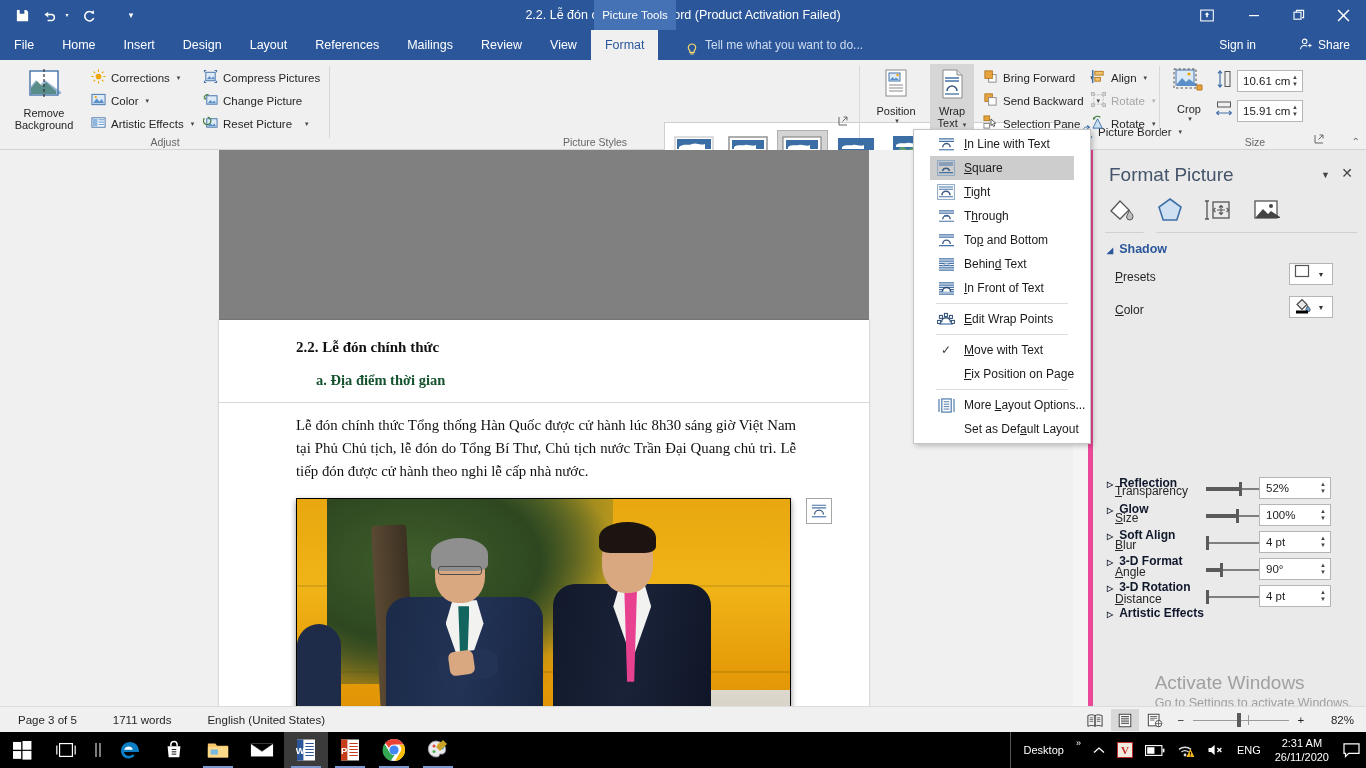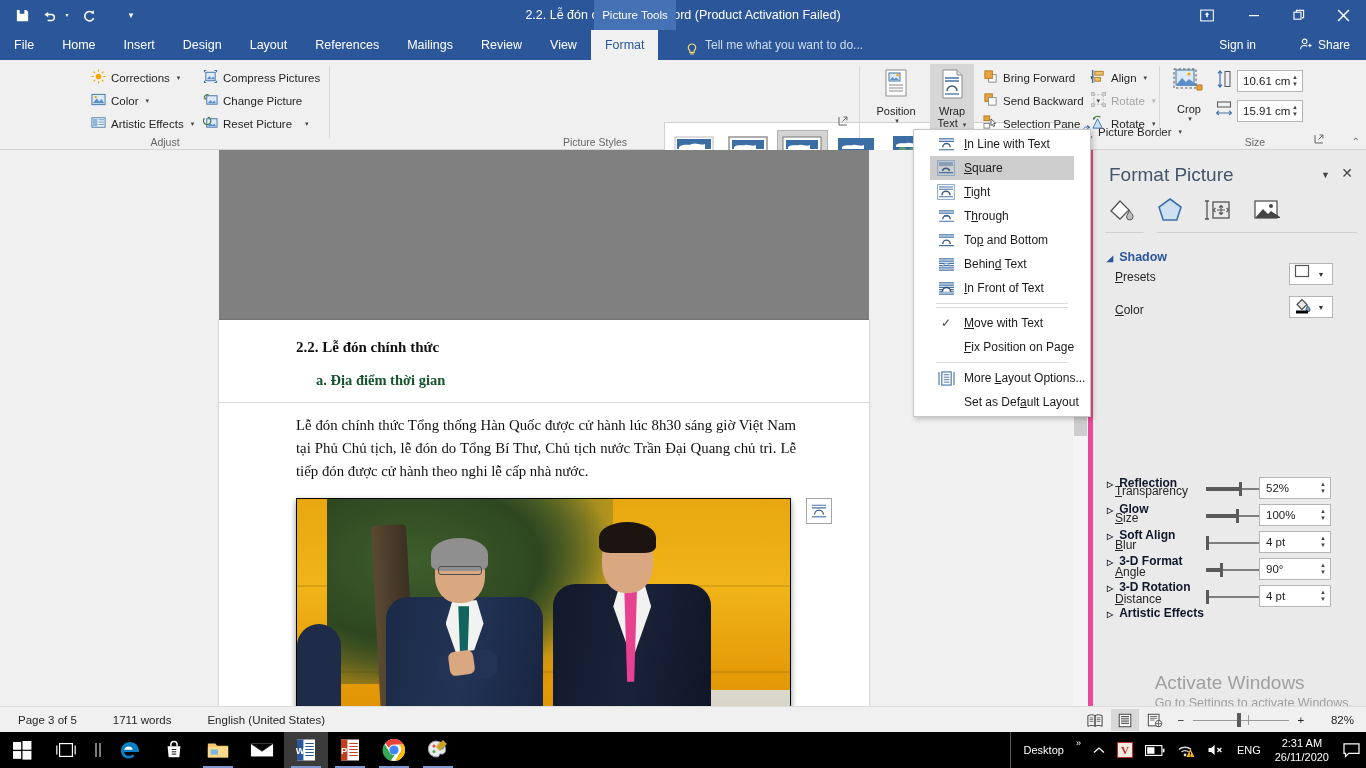--- a/index.html
+++ b/index.html
@@ -405,20 +405,32 @@
             <path d="M12.4 7.6v4M10.4 9.6h4" stroke="#fff" stroke-width="1.2"></path>
           </svg>
       </span>
       <span>Share</span>
     </div>
   </div>
 
   <div class="ribbon">
 
     <div class="group" style="left:0; width:330px;">
+      <div class="big-btn" style="position:absolute;left:8px;top:4px;width:72px;">
+        <span class="ico">
+          <svg width="36" height="34" viewBox="0 0 36 34">
+            <rect x="4" y="3" width="28" height="24" fill="#fff" stroke="#4472a8" stroke-width="1.4"></rect>
+            <path d="M5 20l6-7 5 5 4-4 10 9V26H5z" fill="#6a9e55"></path>
+            <path d="M5 18l5-6 4 5 5-5 16 12v2H5z" fill="#4a7fb5" opacity="0.55"></path>
+            <path d="M18 1v28" stroke="#333" stroke-width="1.2" stroke-dasharray="3 2"></path>
+          </svg>
+        </span>
+        <span class="lbl">Remove</span>
+        <span class="lbl" style="margin-top:0">Background</span>
+      </div>
 
       <div style="position:absolute;left:88px;top:6px;">
         <div class="small-btn">
           <span>
             <svg width="15" height="15" viewBox="0 0 16 16">
                 <circle cx="8" cy="8" r="3" fill="#f0a500"></circle>
                 <g stroke="#f0a500" stroke-width="1.2">
                   <path d="M8 0.5v2.4M8 13.1v2.4M0.5 8h2.4M13.1 8h2.4M2.7 2.7l1.7 1.7M11.6 11.6l1.7 1.7M13.3 2.7l-1.7 1.7M4.4 11.6l-1.7 1.7"></path>
                 </g>
               </svg>
@@ -912,21 +924,21 @@
         <svg width="30" height="28" viewBox="0 0 30 28">
             <rect x="4" y="5" width="22" height="17" fill="#fff" stroke="#555" stroke-width="1.3"></rect>
             <path d="M5 21l7-8 5 5 3-3 9 6v1H5z" fill="#444"></path>
             <circle cx="20" cy="10" r="2" fill="#444"></circle>
           </svg>
       </div>
     </div>
     <div class="pane-underline"></div>
     <div style="position:absolute;left:50px;top:76px;width:0;height:0;border-left:7px solid transparent;border-right:7px solid transparent;border-bottom:7px solid #eaeaea;"></div>
 
-    <div class="sect-head" style="left:14px;top:92px;margin-top:8px;">
+    <div class="sect-head" style="left:14px;top:92px;">
       <span class="tri">◢</span><span>Shadow</span>
     </div>
 
     <div class="p-row" style="top:120px;"><span class="u">P</span><span>resets</span></div>
     <div class="p-ctrl" style="left:196px;top:113px;">
       <div class="swatch-btn" style="width:44px;">
         <span>
           <svg width="20" height="16" viewBox="0 0 20 16">
               <rect x="1.5" y="1.5" width="13" height="11" fill="#fff" stroke="#555" stroke-width="1.2"></rect>
             </svg>
@@ -1321,20 +1333,36 @@
         <svg width="17" height="15" viewBox="0 0 18 16">
             <g stroke="#4472a8" stroke-width="1.2">
               <path d="M1 2h16M1 4.4h16M1 6.8h16M1 9.2h16M1 11.6h16M1 14h16"></path>
             </g>
             <path d="M4.6 11.4a4.4 4.4 0 0 1 8.8 0" fill="#fff" stroke="#2b4b73" stroke-width="1.6"></path>
           </svg>
       </span>
       <span><span class="u">I</span>n Front of Text</span>
     </div>
     <div class="dd-sep"></div>
+    <div class="dd-item">
+      <span class="dd-ico">
+        <svg width="18" height="16" viewBox="0 0 18 16">
+            <path d="M2 13h14" stroke="#4472a8" stroke-width="1.2"></path>
+            <path d="M4.6 11.2a4.4 4.4 0 0 1 8.8 0" fill="none" stroke="#3b5a82" stroke-width="1.4"></path>
+            <g fill="#fff" stroke="#2b4b73">
+              <rect x="0.6" y="9.4" width="3" height="3"></rect>
+              <rect x="14.4" y="9.4" width="3" height="3"></rect>
+              <rect x="7.4" y="2.4" width="3" height="3"></rect>
+              <rect x="2.4" y="4.4" width="3" height="3"></rect>
+              <rect x="12.4" y="4.4" width="3" height="3"></rect>
+            </g>
+          </svg>
+      </span>
+      <span><span class="u">E</span>dit Wrap Points</span>
+    </div>
     <div class="dd-sep"></div>
     <div class="dd-item">
       <span class="dd-check">✓</span>
       <span><span class="u">M</span>ove with Text</span>
     </div>
     <div class="dd-item">
       <span class="dd-check"></span>
       <span><span class="u">F</span>ix Position on Page</span>
     </div>
     <div class="dd-sep"></div>

